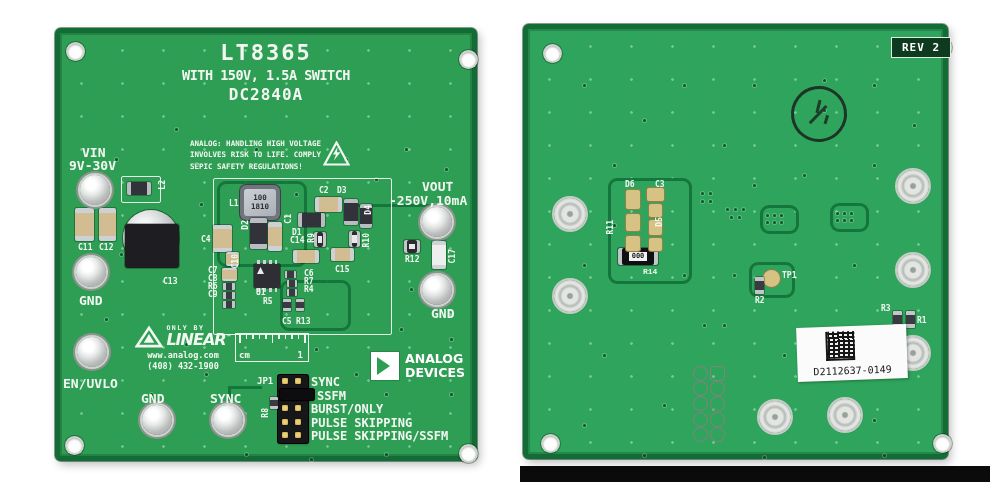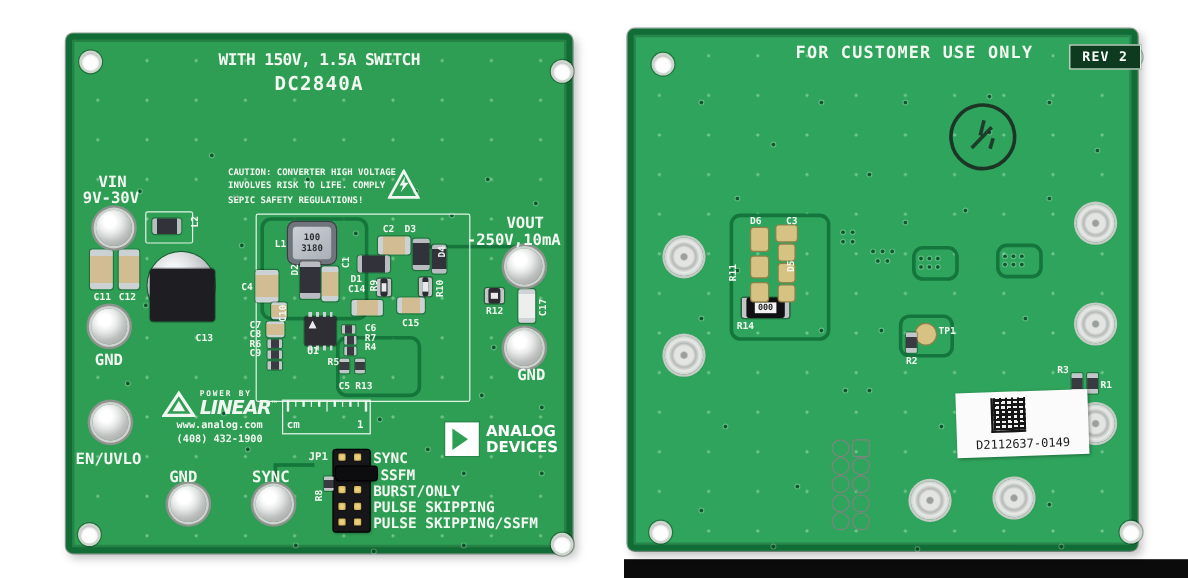--- a/index.html
+++ b/index.html
@@ -138,46 +138,47 @@
         background:radial-gradient(circle,#565b57 0 18%,#dbded b 0,#d9dcd9 24% 58%,#a6aca6 100%);
         box-shadow:0 0 0 1px #7e847e;}
 </style>
 </head>
 <body>
 
 <div class="stage">
 
   <div id="front-board" class="board">
     <div class="title-block">
+      <div class="t1">LT8365</div>
       <div class="t2b">WITH 150V, 1.5A SWITCH</div>
       <div class="t3">DC2840A</div>
     </div>
 
-    <div class="caution"><span>CAUTION: CONVERTER HIGH VOLTAGE</span>
+    <div class="caution"><span>ANALOG: HANDLING HIGH VOLTAGE</span>
 <span>INVOLVES RISK TO LIFE. COMPLY</span>
 <span>SEPIC SAFETY REGULATIONS!</span></div>
     <div class="caution-icon">
       <svg width="27" height="25" viewBox="0 0 27 25">
         <path d="M13.5 1.5 L25.5 23.5 L1.5 23.5 Z" fill="none" stroke="#f2f8f1" stroke-width="2.2"></path>
         <path d="M14.5 6 L10 13.5 L13 13.5 L10.8 19.5 L17.5 11.2 L14 11.2 Z" fill="#f2f8f1"></path>
       </svg>
     </div>
 
     <div class="c13">
       <div class="mark">
         <span>68</span>
           <span>HZc</span>
           <span>7D0</span>
       </div>
     </div>
 
     <div class="l1">
       <div class="core">
         <span>100</span>
-          <span>3180</span>
+          <span>1810</span>
       </div>
     </div>
 
     <div class="u1">
         <div class="die"></div>
       </div>
 
     <div class="jp1"></div>
 
     <div class="ruler">
@@ -196,21 +197,21 @@
         <div class="rtick" style="left: 68px; height: 9px;"></div>
       </div>
 
     <div class="linear-logo">
       <div class="lt-row">
         <svg class="lt-mark" width="28" height="23" viewBox="0 0 32 26">
           <path d="M2 24 L30 24 L16 3 Z" fill="none" stroke="#f2f8f1" stroke-width="3"></path>
           <path d="M10 20 L22 20 L16 10 Z" fill="#f2f8f1"></path>
         </svg>
         <div class="lt-text">
-          <div class="powerby">POWER BY</div>
+          <div class="powerby">ONLY BY</div>
           <div class="brand"><span>LINEAR</span><span class="tm">™</span></div>
         </div>
       </div>
       <div class="lurl">www.analog.com</div>
       <div class="lphone">(408) 432-1900</div>
     </div>
 
     <div class="adi-logo">
       <div class="adi-mark">
           <div class="adi-tri"></div>
@@ -244,21 +245,21 @@
       <div class="silk" style="left: 237px; top: 201px; font-size: 8px;">D1</div>
       <div class="silk" style="left: 235px; top: 209px; font-size: 8px;">C14</div>
       <div class="silk v" style="left: 253px; top: 205px; font-size: 8px;">R9</div>
       <div class="silk" style="left: 280px; top: 238px; font-size: 8px;">C15</div>
       <div class="silk v" style="left: 177px; top: 226px; font-size: 8px;">C10</div>
       <div class="silk" style="left: 153px; top: 239px; font-size: 8px;">C7</div>
       <div class="silk" style="left: 153px; top: 247px; font-size: 8px;">C8</div>
       <div class="silk" style="left: 153px; top: 255px; font-size: 8px;">R6</div>
       <div class="silk" style="left: 153px; top: 263px; font-size: 8px;">C9</div>
       <div class="silk" style="left: 201px; top: 261px; font-size: 8px;">U1</div>
-      <div class="silk" style="left: 218px; top: 270px; font-size: 8px;">R5</div>
+      <div class="silk" style="left: 208px; top: 270px; font-size: 8px;">R5</div>
       <div class="silk" style="left: 249px; top: 242px; font-size: 8px;">C6</div>
       <div class="silk" style="left: 249px; top: 250px; font-size: 8px;">R7</div>
       <div class="silk" style="left: 249px; top: 258px; font-size: 8px;">R4</div>
       <div class="silk" style="left: 227px; top: 290px; font-size: 8px;">C5</div>
       <div class="silk" style="left: 241px; top: 290px; font-size: 8px;">R13</div>
       <div class="silk" style="left: 350px; top: 228px; font-size: 8px;">R12</div>
       <div class="silk v" style="left: 394px; top: 221px; font-size: 8px;">C17</div>
       <div class="silk" style="left: 202px; top: 349px; font-size: 9px;">JP1</div>
       <div class="silk v" style="left: 207px; top: 380px; font-size: 8px;">R8</div>
       <div class="part p-tan" style="left: 20px; top: 180px; width: 19px; height: 33px;"></div>
@@ -345,41 +346,40 @@
       <div class="jlabel" style="left: 256px; top: 375px;">BURST/ONLY</div>
       <div class="jpin" style="left: 227px; top: 390.5px;"></div>
       <div class="jpin" style="left: 240px; top: 390.5px;"></div>
       <div class="jlabel" style="left: 256px; top: 388.5px;">PULSE SKIPPING</div>
       <div class="jpin" style="left: 227px; top: 404px;"></div>
       <div class="jpin" style="left: 240px; top: 404px;"></div>
       <div class="jlabel" style="left: 256px; top: 402px;">PULSE SKIPPING/SSFM</div>
     </div>
 
   <div id="back-board" class="board">
-    <div class="back-header">FOR CUSTOMER USE ONLY</div>
     <div class="rev-box">
         <span>REV 2</span>
       </div>
     <div class="stamp">
         <i class="s1"></i>
         <i class="s2"></i>
         <i class="s3"></i>
       </div>
     <div class="r14">
         <span>000</span>
       </div>
     <div class="sticker">
       <div class="dmx"></div>
       <div class="serial">D2112637-0149</div>
     </div>
   <div class="silk" style="left: 102px; top: 157px; font-size: 8px;">D6</div>
       <div class="silk" style="left: 132px; top: 157px; font-size: 8px;">C3</div>
       <div class="silk v" style="left: 84px; top: 196px; font-size: 8px;">R11</div>
       <div class="silk v" style="left: 133px; top: 193px; font-size: 8px;">D5</div>
-      <div class="silk" style="left: 91px; top: 244px; font-size: 8px;">R14</div>
+      <div class="silk" style="left: 120px; top: 244px; font-size: 8px; font-family: Liberation Mono, monospace;">R14</div>
       <div class="silk" style="left: 259px; top: 248px; font-size: 8px;">TP1</div>
       <div class="silk" style="left: 232px; top: 273px; font-size: 8px;">R2</div>
       <div class="silk" style="left: 358px; top: 281px; font-size: 8px;">R3</div>
       <div class="silk" style="left: 394px; top: 293px; font-size: 8px;">R1</div>
       <div class="part p-gold" style="left: 103px; top: 166px; width: 14px; height: 19px;"></div>
       <div class="part p-gold" style="left: 124px; top: 164px; width: 17px; height: 13px;"></div>
       <div class="part p-gold" style="left: 126px; top: 180px; width: 13px; height: 13px;"></div>
       <div class="part p-gold" style="left: 103px; top: 190px; width: 14px; height: 17px;"></div>
       <div class="part p-gold" style="left: 126px; top: 196px; width: 13px; height: 15px;"></div>
       <div class="part p-gold" style="left: 103px; top: 212px; width: 14px; height: 15px;"></div>

